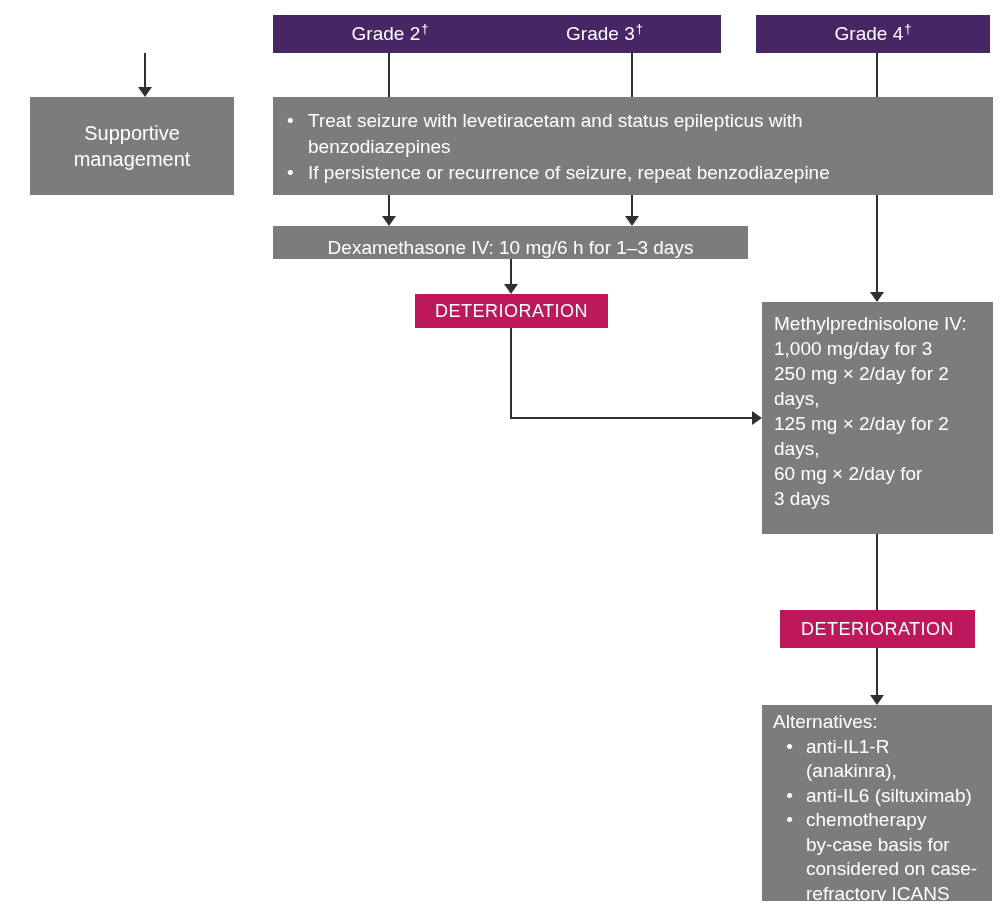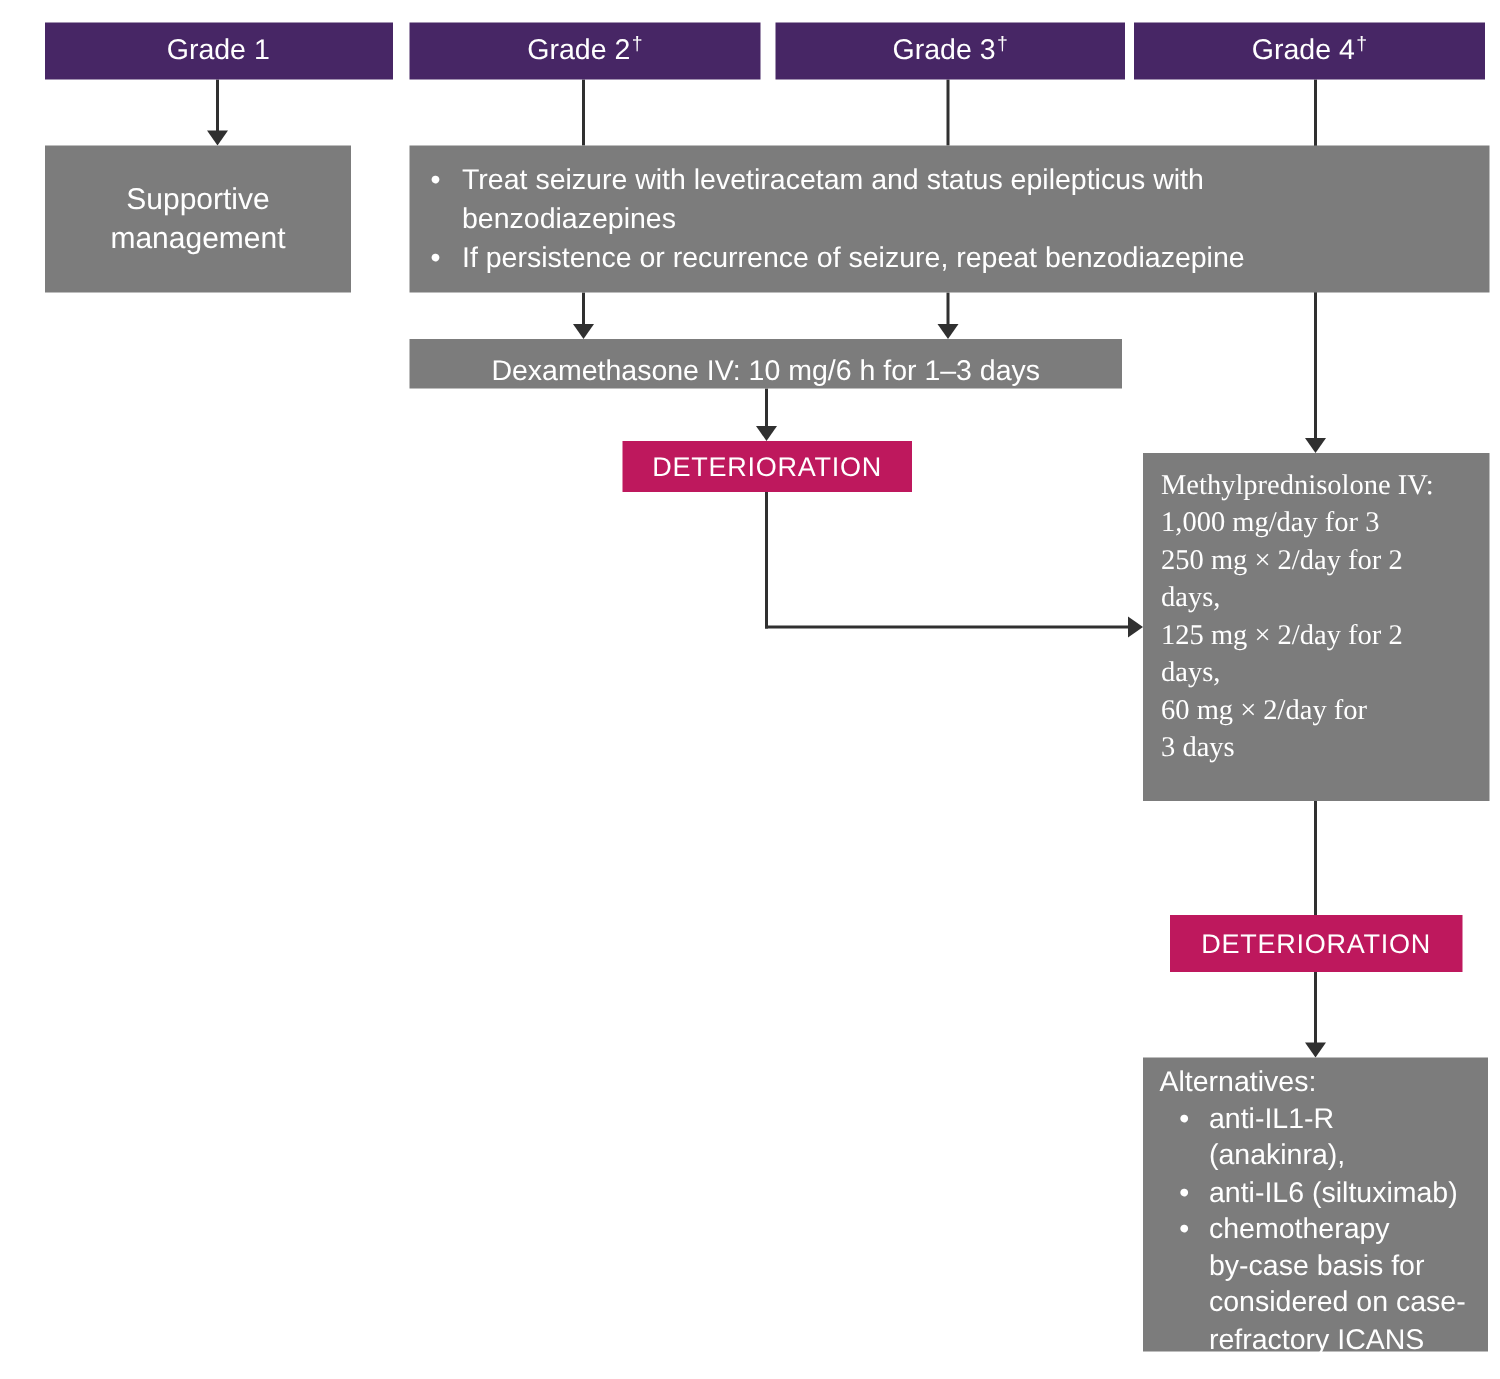--- a/index.html
+++ b/index.html
@@ -34,40 +34,36 @@
   .ah-right {
     position:absolute; width:0; height:0; z-index:1;
     border-top:7px solid transparent; border-bottom:7px solid transparent;
     border-left:10px solid #303030;
   }
   
   .brow { display:flex; align-items:flex-start; }
   .marker { flex:0 0 auto; }
   .seizure-body { padding:11px 10px 0 14px; line-height:26px; }
   .seizure-body .marker { width:21px; }
-  .methyl-body { padding:9px 24px 0 12px; line-height:25px;font-family:Liberation Serif, serif; }
+  .methyl-body { padding:9px 24px 0 12px; line-height:25px; }
   .alt-body { padding:5px 6px 0 11px; line-height:24.5px; }
   .alt-body .marker { width:33px; text-align:center; }
   .supportive-text { line-height:26px; font-size:20px; }
   .dexa { display:flex; align-items:center; justify-content:center; }
 </style>
 </head>
 <body>
 
 <div class="canvas">
 
-  <div class="hdr" style="left:30px; width:232px;">
-    <span>Grade 1</span>
-      <sup></sup>
-  </div>
   <div class="hdr" style="left:273px; width:234px;">
     <span>Grade 2</span>
       <sup>†</sup>
   </div>
-  <div class="hdr" style="left:517px; width:233px;">
+  <div class="hdr" style="left:488px; width:233px;">
     <span>Grade 3</span>
       <sup>†</sup>
   </div>
   <div class="hdr" style="left:723px; width:234px;margin-left:33px;">
     <span>Grade 4</span>
       <sup>†</sup>
   </div>
 
   <div class="vline" style="left:144px; top:53px; height:35px;"></div>
   <div class="ah-down" style="left:138px; top:87px;"></div>

